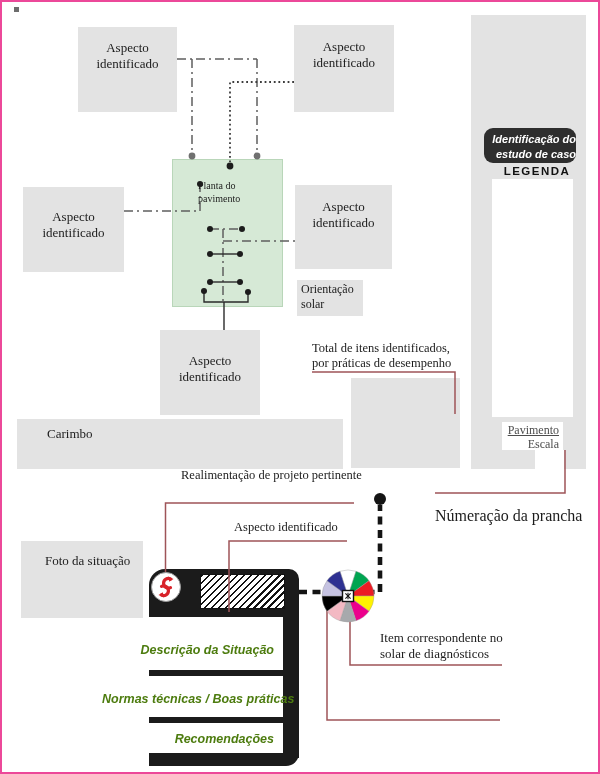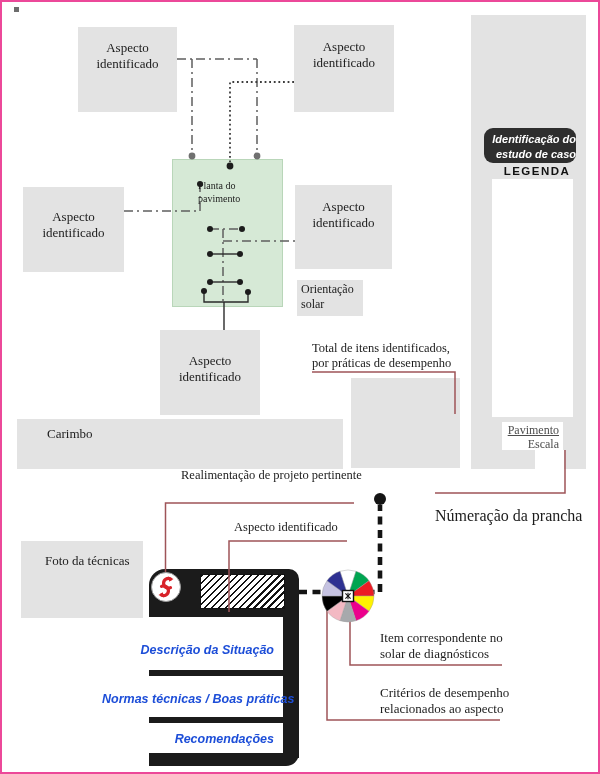--- a/index.html
+++ b/index.html
@@ -24,21 +24,21 @@
   .legendtitle{
     font-family:"Liberation Sans","DejaVu Sans",sans-serif;font-weight:bold;
     font-size:11.5px;letter-spacing:1.5px;text-align:center;color:#111;
   }
   .pavbox{
     background:#fff;text-align:right;font-size:12px;color:#4d4d4d;
     line-height:1.18;padding:1px 4px 0 0;box-sizing:border-box;
   }
   .blackpart{background:#1b1b1b;z-index:2;}
   .rowtext{
-    position:absolute;z-index:7;text-align:right;color:#1d4ed8;
+    position:absolute;z-index:7;text-align:right;color:#4d7c0f;
     font-family:"Liberation Sans","DejaVu Sans",sans-serif;
     font-style:italic;font-weight:bold;font-size:12.5px;white-space:nowrap;
   }
   .hatch{
     background:repeating-linear-gradient(135deg,#121212 0 1.6px,#ffffff 1.6px 5px);
     border:1.5px solid #121212;box-sizing:border-box;z-index:3;
   }
   .logo{
     background:#fff;border:1px solid #9a9a9a;border-radius:50%;z-index:4;
     display:flex;align-items:center;justify-content:center;
@@ -90,21 +90,21 @@
   </div>
   <div class="abs legendtitle" style="left:469px;top:163px;width:132px;z-index:2;">LEGENDA</div>
   <div class="abs whitebox" style="left:490px;top:177px;width:81px;height:238px;z-index:2;"></div>
   <div class="abs pavbox" style="left:500px;top:420px;width:61px;height:28px;z-index:2;">
     <span style="display:block;text-decoration:underline;">Pavimento</span>
     <span style="display:block;">Escala</span>
   </div>
   <div class="abs whitebox" style="left:533px;top:448px;width:29px;height:19px;z-index:2;"></div>
   <div class="lab" style="left:433px;top:475px;font-size:16px;margin-top:29px;">Númeração da prancha</div>
 
-  <div class="abs gbox" style="left:19px;top:539px;width:122px;height:77px;text-align:left;padding:12px 0 0 24px;box-sizing:border-box;">Foto da técnicas</div>
+  <div class="abs gbox" style="left:19px;top:539px;width:122px;height:77px;text-align:left;padding:12px 0 0 24px;box-sizing:border-box;">Foto da situação</div>
 
   <div class="abs blackpart" style="left:147px;top:567px;width:150px;height:48px;border-radius:16px 10px 0 0;"></div>
   <div class="abs blackpart" style="left:281px;top:610px;width:16px;height:146px;"></div>
   <div class="abs blackpart" style="left:147px;top:668px;width:134px;height:6px;"></div>
   <div class="abs blackpart" style="left:147px;top:715px;width:134px;height:6px;"></div>
   <div class="abs blackpart" style="left:147px;top:751px;width:150px;height:13px;border-radius:0 0 16px 0;"></div>
 
   <div class="abs logo" style="left:149px;top:570px;width:28px;height:28px;">
     <svg width="24" height="24" viewBox="-12 -12 24 24">
       <path d="M 4.5,-8 A 4.8,4.8 0 1 0 4.5,0.6" fill="none" stroke="#d8232a" stroke-width="3.2" stroke-linecap="round"></path>
@@ -118,24 +118,20 @@
 
   <div class="rowtext" style="left:120px;top:641px;width:152px;">Descrição da Situação</div>
   <div class="rowtext" style="left:100px;top:690px;width:172px;">Normas técnicas / Boas práticas</div>
   <div class="rowtext" style="left:112px;top:730px;width:160px;">Recomendações</div>
 
   <div class="lab" style="left:167px;top:466px;margin-left:12px;">Realimentação de projeto pertinente</div>
   <div class="lab" style="left:232px;top:518px;">Aspecto identificado</div>
   <div class="lab" style="left:378px;top:628px;font-size:13px;">
     <span class="ln">Item correspondente no</span>
     <span class="ln">solar de diagnósticos</span>
-  </div>
-  <div class="lab" style="left:378px;top:683px;font-size:13px;">
-    <span class="ln">Critérios de desempenho</span>
-    <span class="ln">relacionados ao aspecto</span>
   </div>
 
   <svg class="overlay" width="600" height="774" viewBox="0 0 600 774">
     <g stroke="#5f5f5f" stroke-width="1.5" fill="none" stroke-dasharray="9 4 2 4">
       <path d="M175,57 H255"></path>
       <path d="M190,57 V150"></path>
       <path d="M255,57 V150"></path>
       <path d="M122,209 H198 V185"></path>
       <path d="M221,227 V299"></path>
       <path d="M221,239 H293"></path>

